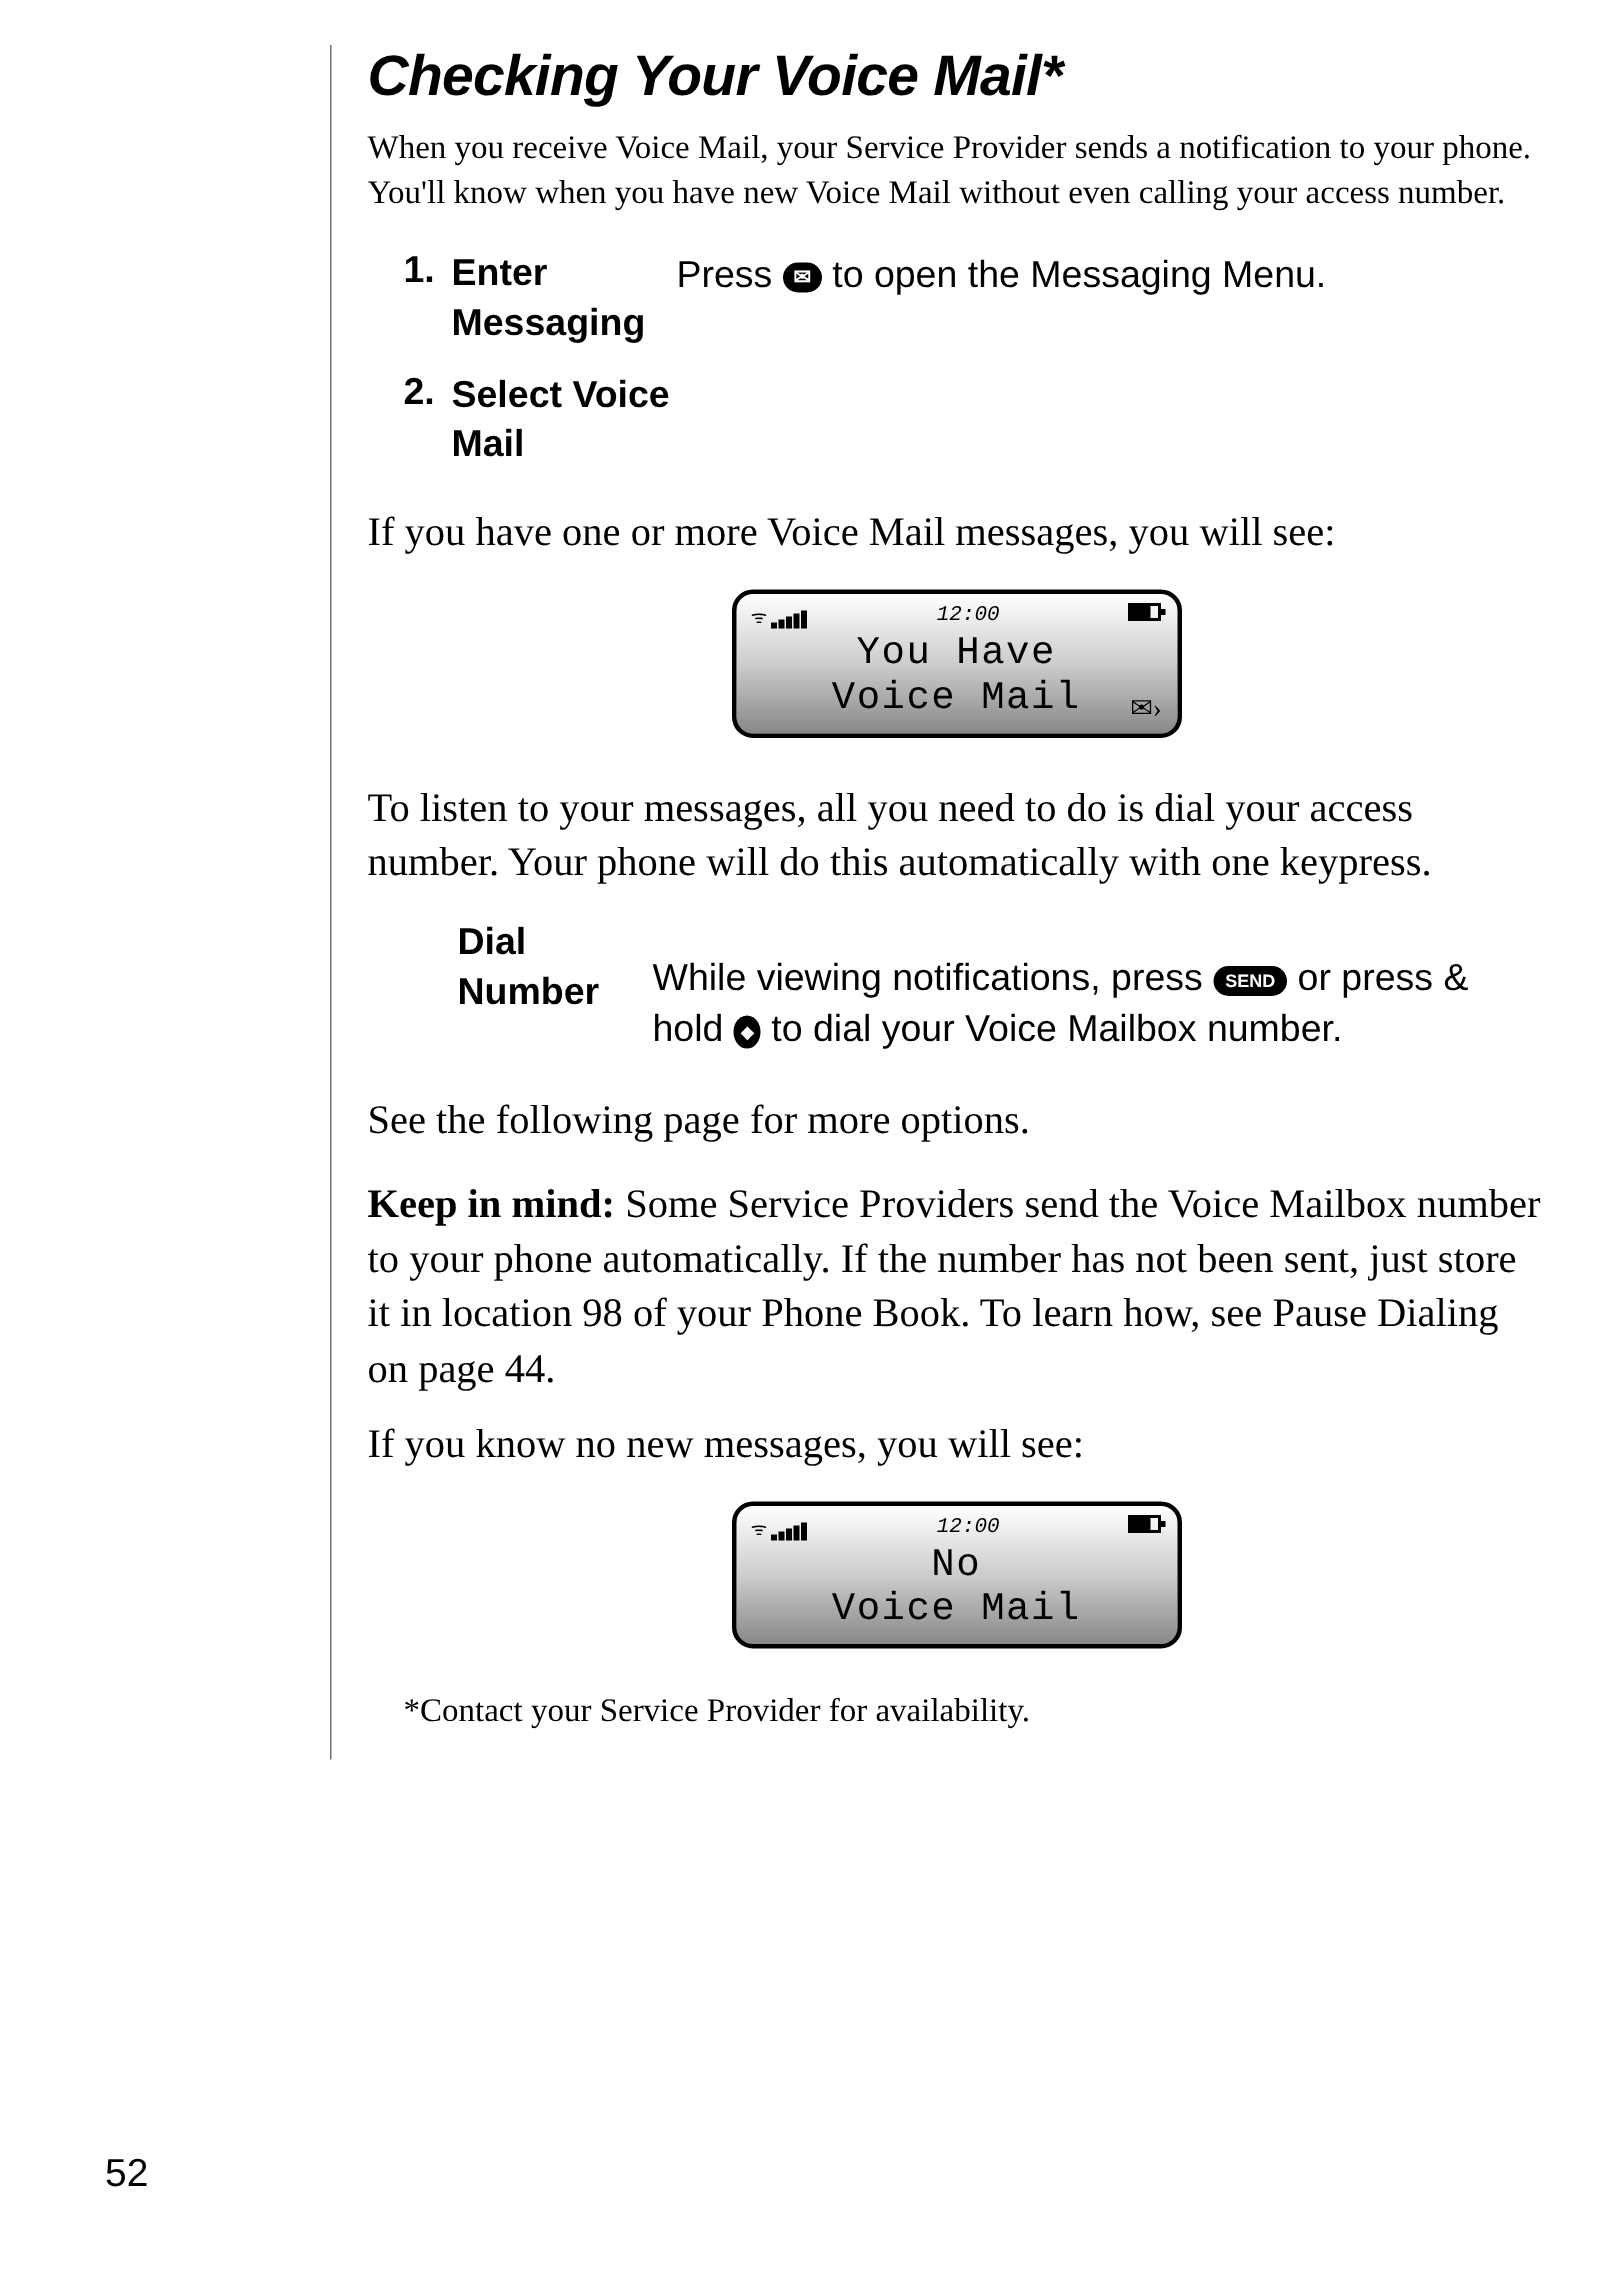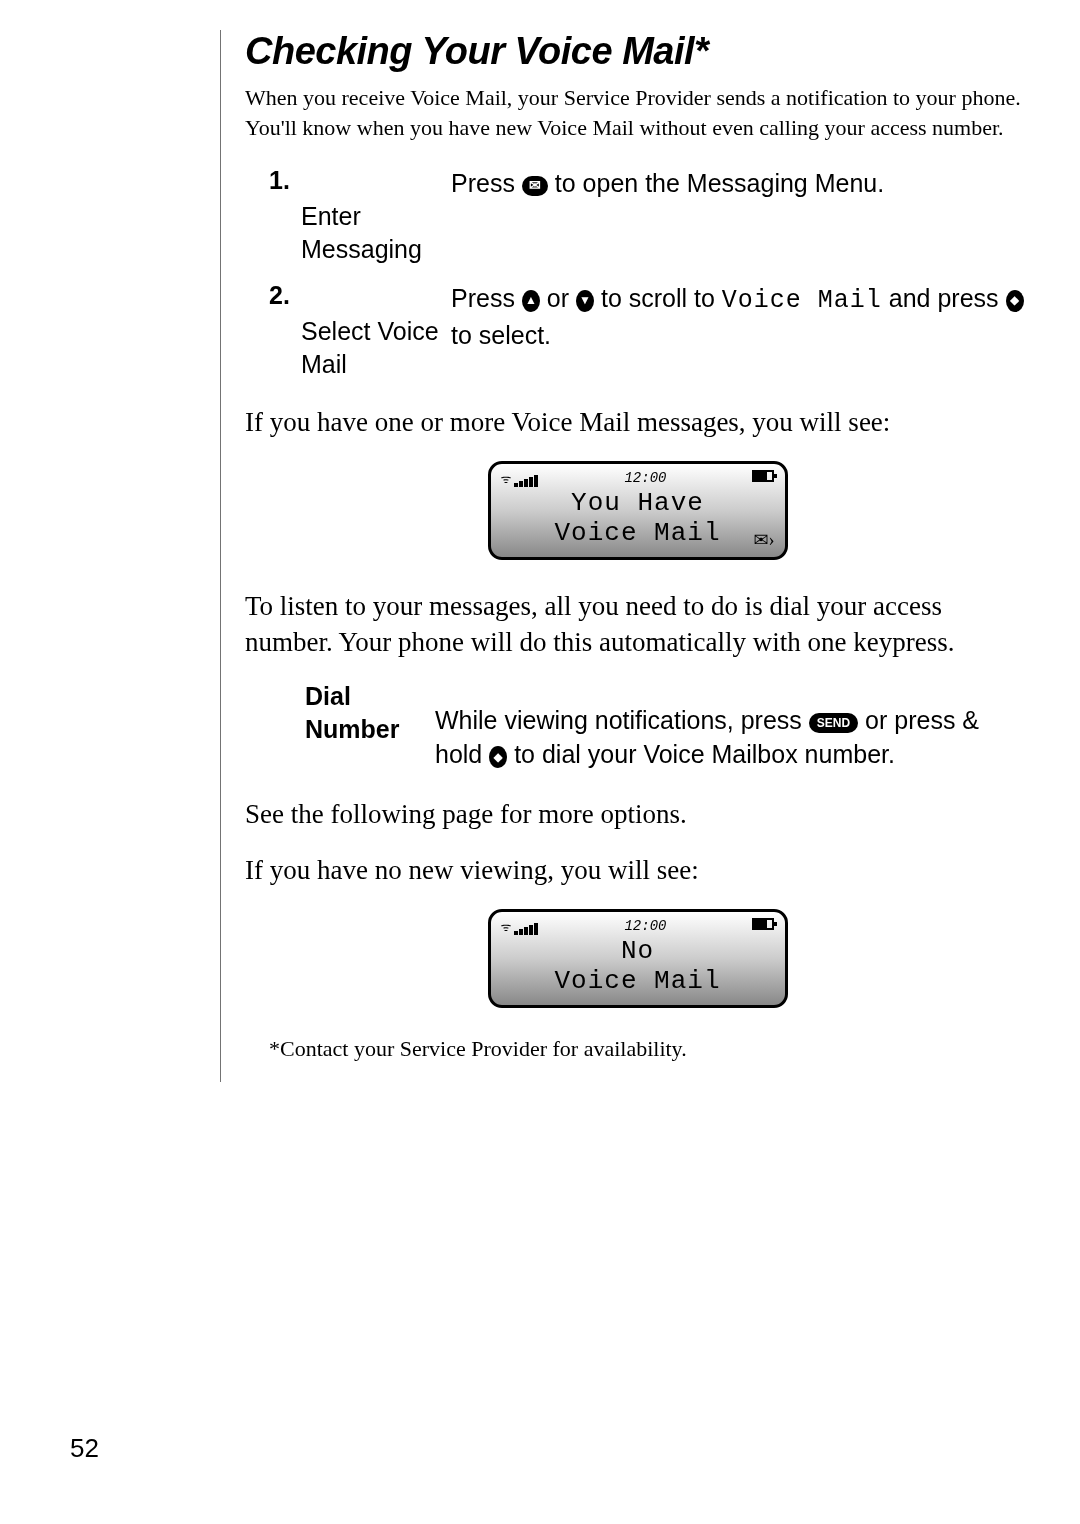--- a/index.html
+++ b/index.html
@@ -50,25 +50,24 @@
     font-size: 25px;
   }
   .step-num {
     font-family: Arial, sans-serif;
     font-weight: bold;
     width: 32px;
     flex-shrink: 0;
   }
   .step-label {
     font-family: Arial, sans-serif;
-    font-weight: normal;
+    font-weight: bold;
     width: 150px;
     flex-shrink: 0;
     line-height: 1.3;
-    margin-top: 34px;
   }
   .step-desc {
     font-family: Arial, sans-serif;
     line-height: 1.4;
     flex: 1;
   }
   .mono {
     font-family: 'Courier New', monospace;
     letter-spacing: 1px;
   }
@@ -197,23 +196,20 @@
     <div class="step">
       <div class="step-num">1.</div>
       <div class="step-label">Enter Messaging</div>
       <div class="step-desc">
         <span>Press </span><span class="icon-pill">✉</span><span> to open the Messaging Menu.</span>
       </div>
     </div>
     <div class="step">
       <div class="step-num">2.</div>
       <div class="step-label">Select Voice Mail</div>
-      <div class="step-desc">
-        <span>Press </span><span class="icon-oval">▲</span><span> or </span><span class="icon-oval">▼</span><span> to scroll to </span><span class="mono">Voice Mail</span><span> and press </span><span class="icon-oval">◆</span><span> to select.</span>
-      </div>
     </div>
   </div>
 
   <p class="para">If you have one or more Voice Mail messages, you will see:</p>
 
   <div class="phone-screen">
     <div class="phone-status">
       <span class="phone-status-left">
         <span style="font-size:12px;margin-right:2px;">ᯤ</span>
         <span class="sig-bar" style="height:4px"></span>
@@ -234,22 +230,25 @@
 
   <div class="dial-row">
     <div class="dial-label">Dial Number</div>
     <div class="dial-desc">
       <span>While viewing notifications, press </span><span class="icon-send">SEND</span><span> or press &amp; hold </span><span class="icon-oval">◆</span><span> to dial your Voice Mailbox number.</span>
     </div>
   </div>
 
   <p class="para">See the following page for more options.</p>
 
-
-  <p class="para">If you have no new viewing, you will see:</p>
+  <p class="keep">
+    <b>Keep in mind:</b><span> Some Service Providers send the Voice Mailbox number to your phone automatically. If the number has not been sent, just store it in location 98 of your Phone Book. To learn how, see Pause Dialing on page 44.</span>
+  </p>
+
+  <p class="para">If you know no new messages, you will see:</p>
 
   <div class="phone-screen">
     <div class="phone-status">
       <span class="phone-status-left">
         <span style="font-size:12px;margin-right:2px;">ᯤ</span>
         <span class="sig-bar" style="height:4px"></span>
         <span class="sig-bar" style="height:6px"></span>
         <span class="sig-bar" style="height:8px"></span>
         <span class="sig-bar" style="height:10px"></span>
         <span class="sig-bar" style="height:12px"></span>

